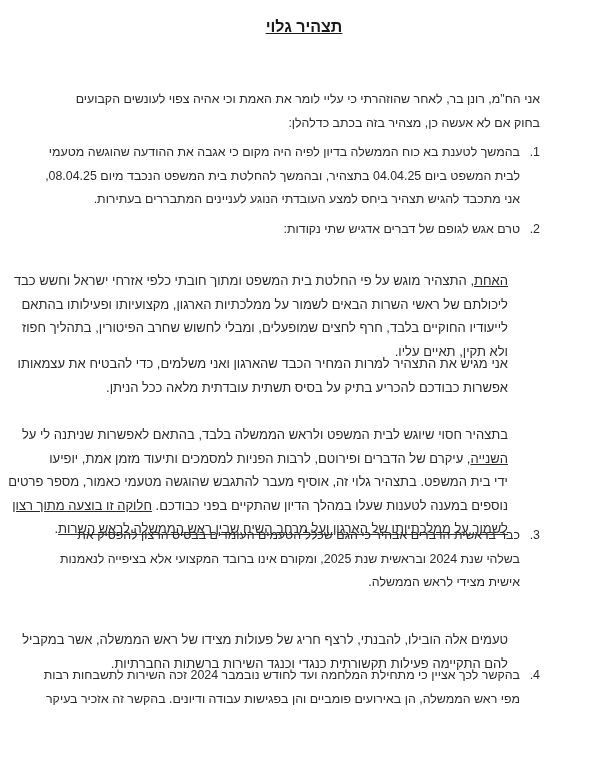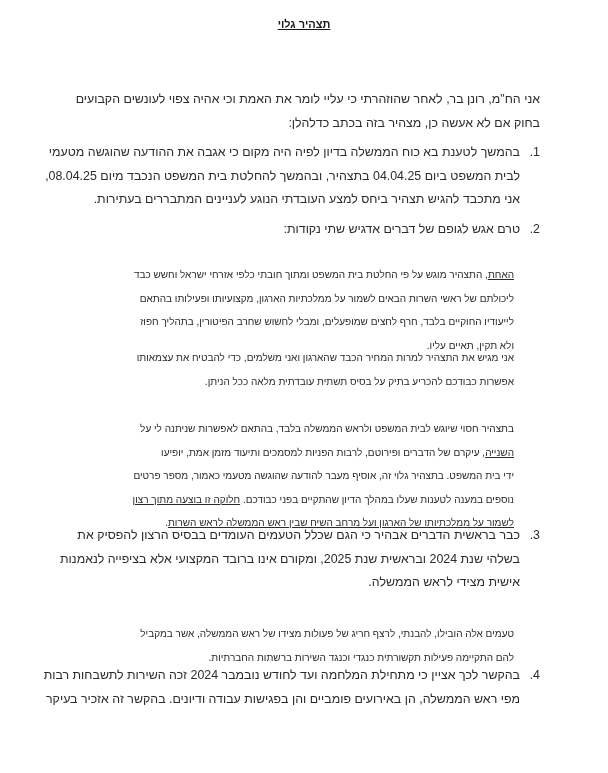--- a/index.html
+++ b/index.html
@@ -23,21 +23,21 @@
       height: 773px;
       direction: rtl;
     }
     .title {
       position: absolute;
       top: 18px;
       left: 0;
       width: 608px;
       text-align: center;
       font-weight: bold;
-      font-size: 11px;
+      font-size: 16px;
       text-decoration: underline;
       color: #1a1a1a;
     }
     .para {
       position: absolute;
       right: 68px;
       width: 470px;
       font-size: 12.4px;
       line-height: 23.5px;
       text-align: right;
@@ -57,24 +57,24 @@
       width: 20px;
       flex: 0 0 20px;
     }
     .item .body {
       flex: 1 1 auto;
     }
     .sub {
       position: absolute;
       right: 88px;
       width: 460px;
-      font-size: 10px;
+      font-size: 13px;
       line-height: 23.5px;
       text-align: right;
-      margin: 6px;
+      margin: 12px;
     }
     .u { text-decoration: underline; }
     .line { display: block; white-space: nowrap; }
   </style>
 </head>
 <body>
 
 <div class="page">
 
   <div class="title">תצהיר גלוי</div>
@@ -108,21 +108,21 @@
   </div>
 
   <div class="sub" style="top:340px;">
     <span class="line">אני מגיש את התצהיר למרות המחיר הכבד שהארגון ואני משלמים, כדי להבטיח את עצמאותו</span>
     <span class="line">אפשרות כבודכם להכריע בתיק על בסיס תשתית עובדתית מלאה ככל הניתן.</span>
   </div>
 
   <div class="sub" style="top:411px;">
     <span class="line">בתצהיר חסוי שיוגש לבית המשפט ולראש הממשלה בלבד, בהתאם לאפשרות שניתנה לי על</span>
     <span class="line"><span class="u">השנייה</span><span>, עיקרם של הדברים ופירוטם, לרבות הפניות למסמכים ותיעוד מזמן אמת, יופיעו</span></span>
-    <span class="line">ידי בית המשפט. בתצהיר גלוי זה, אוסיף מעבר להודעה שהוגשה מטעמי כאמור, מספר פרטים</span>
+    <span class="line">ידי בית המשפט. בתצהיר גלוי זה, אוסיף מעבר להתגבש שהוגשה מטעמי כאמור, מספר פרטים</span>
     <span class="line"><span>נוספים במענה לטענות שעלו במהלך הדיון שהתקיים בפני כבודכם. </span><span class="u">חלוקה זו בוצעה מתוך רצון</span></span>
     <span class="line"><span class="u">לשמור על ממלכתיותו של הארגון ועל מרחב השיח שבין ראש הממשלה לראש השרות</span><span>.</span></span>
   </div>
 
   <div class="item" style="top:524px;">
     <span class="num">3.</span>
     <div class="body">
       <span class="line">כבר בראשית הדברים אבהיר כי הגם שכלל הטעמים העומדים בבסיס הרצון להפסיק את</span>
       <span class="line">בשלהי שנת 2024 ובראשית שנת 2025, ומקורם אינו ברובד המקצועי אלא בציפייה לנאמנות</span>
       <span class="line">אישית מצידי לראש הממשלה.</span>

